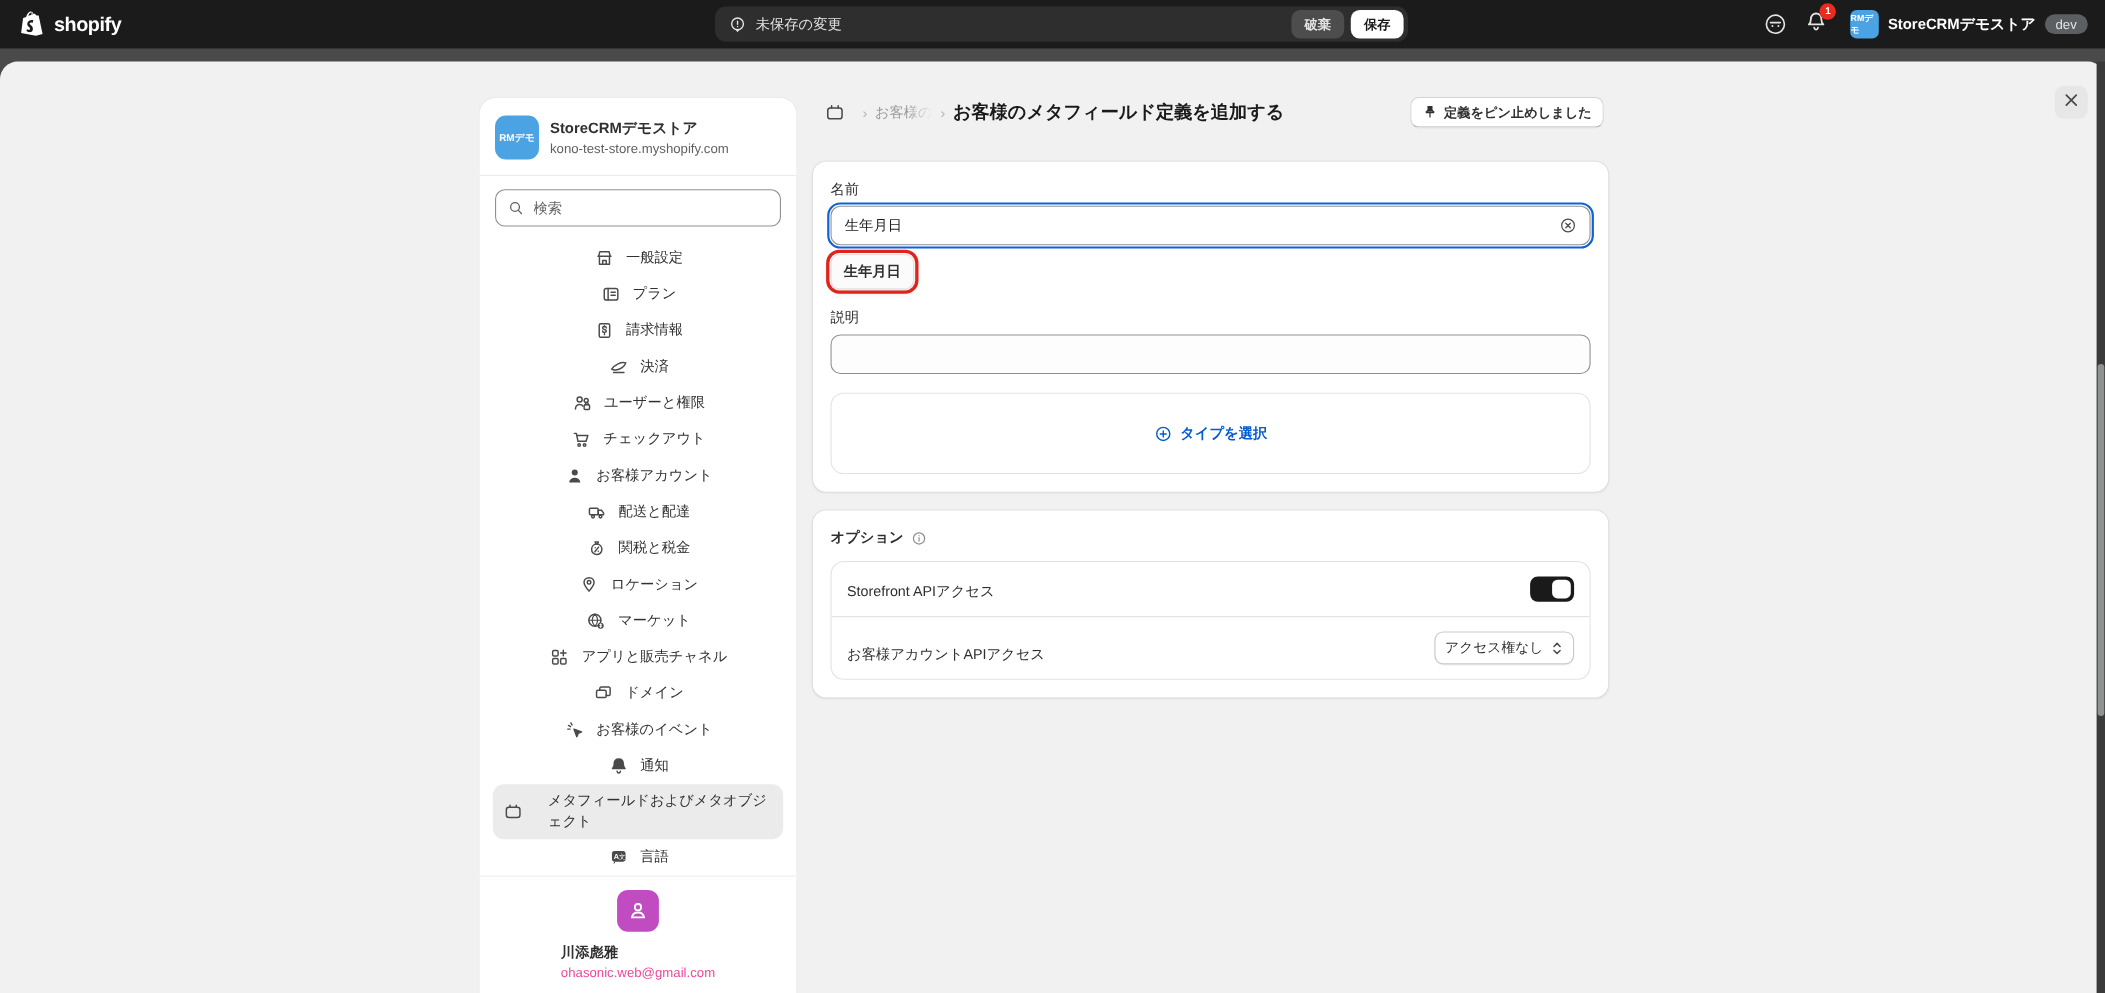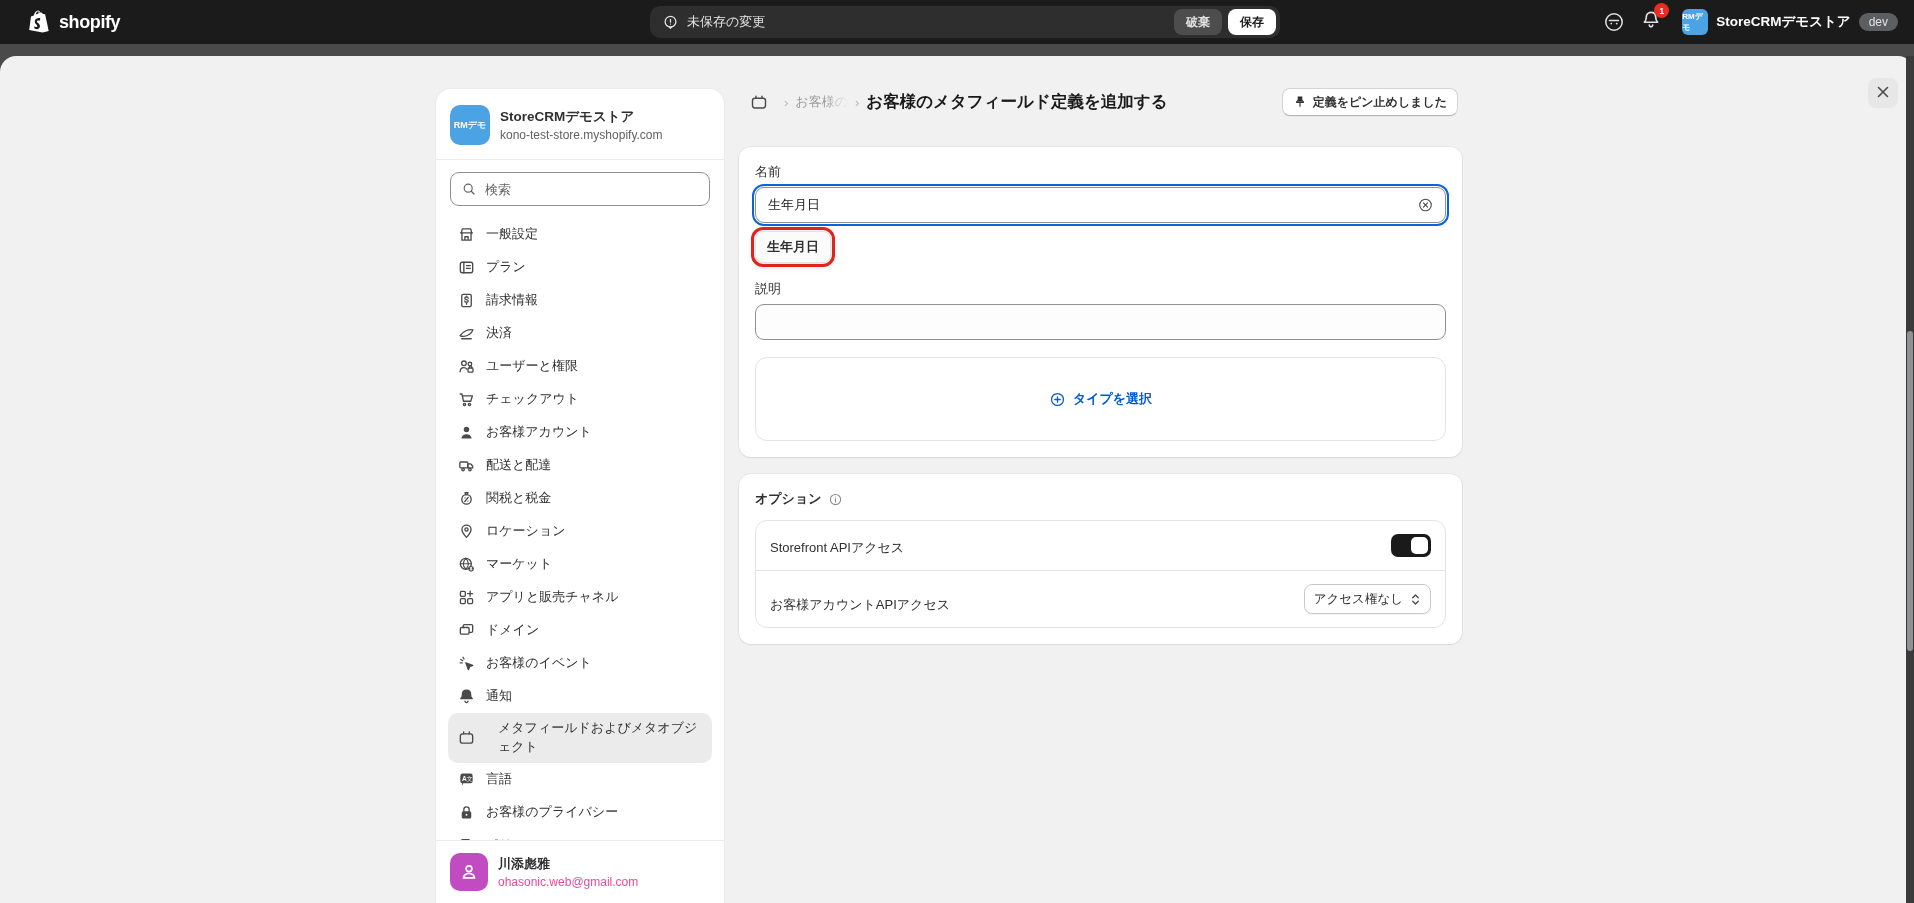--- a/index.html
+++ b/index.html
@@ -2,21 +2,21 @@
 <html><head>
 <meta charset="utf-8">
 <style>
   * { margin:0; padding:0; box-sizing:border-box; }
   html,body { width:1914px; height:903px; overflow:hidden; background:#4a4a4a;
     font-family:"Liberation Sans", sans-serif; }
 
   
   .topbar { position:absolute; left:0; top:0; width:1914px; height:44px; background:#1b1b1b;
     display:flex; align-items:center; z-index:30; }
-  .logo { display:flex; align-items:center; gap:7px; padding-left:28px; cursor:pointer; }
+  .logo { display:flex; align-items:center; gap:7px; padding-left:18px; cursor:pointer; }
   .logo-word { color:#fff; font-weight:bold; font-size:18px; letter-spacing:-0.4px; }
   .unsaved-bar { position:absolute; left:650px; top:6px; width:630px; height:32px; background:#2e2e2e;
     border-radius:10px; display:flex; align-items:center; padding:0 4px 0 12px; }
   .unsaved-msg { color:#e3e3e3; font-size:13px; font-weight:400; margin-left:8px; flex:1; }
   .btn-discard { height:26px; padding:0 12px; background:#4d4d4d; color:#e3e3e3; border:none;
     border-radius:8px; font-size:12px; font-weight:600; cursor:pointer; margin-right:6px; font-family:inherit; }
   .btn-save { height:26px; padding:0 12px; background:#fff; color:#1a1a1a; border:none;
     border-radius:8px; font-size:12px; font-weight:600; cursor:pointer; font-family:inherit; }
   .topbar-right { position:absolute; right:10px; top:0; height:44px; display:flex; align-items:center; gap:14px; }
   .bell-wrap { position:relative; cursor:pointer; }
@@ -51,28 +51,28 @@
   .side-store-domain { font-size:12px; color:#616161; margin-top:2px; }
   .side-divider { height:1px; background:#ebebeb; }
   .search-wrap { padding:12px 14px 8px 14px; }
   .search-box { display:flex; align-items:center; gap:8px; height:34px; border:1px solid #919191;
     border-radius:9px; padding:0 10px; background:#fff; }
   .search-box input { border:none; outline:none; flex:1; font-size:13px; color:#303030;
     font-family:inherit; background:transparent; }
   .search-box input::placeholder { color:#616161; }
   .nav { padding:4px 12px; flex:1; overflow:hidden; }
   .nav-item { display:flex; align-items:center; gap:10px; padding:6px 8px; border-radius:10px;
-    cursor:pointer; min-height:33px; }
+    cursor:pointer; min-height:33px;justify-content:center; }
   .nav-item.selected { background:#ebebeb;gap:22px; }
   .nav-ic { width:20px; height:20px; flex:none; display:flex; align-items:center; justify-content:center; }
   .nav-ic svg { width:19px; height:19px; stroke:#4a4a4a; fill:none; stroke-width:1.4;
     stroke-linecap:round; stroke-linejoin:round; }
   .nav-label { font-size:13px; color:#303030; line-height:1.45; }
   .side-footer { border-top:1px solid #ebebeb; padding:12px 14px; display:flex; align-items:center;
-    gap:10px; cursor:pointer; }
+    gap:10px; cursor:pointer;flex-direction:column; }
   .user-avatar { width:38px; height:38px; border-radius:10px; background:#c14cc1; display:flex;
     align-items:center; justify-content:center; flex:none; }
   .user-name { font-size:13px; font-weight:700; color:#303030; }
   .user-email { font-size:12px; color:#ec4899; margin-top:2px; }
 
   
   .main { position:absolute; left:739px; top:32px; width:723px; }
   .main-header { display:flex; align-items:center; height:28px; padding:0 4px 0 10px; }
   .crumb-ic { display:flex; margin-right:8px; }
   .crumb-ic svg { width:20px; height:20px; stroke:#4a4a4a; fill:none; stroke-width:1.4;
@@ -95,21 +95,21 @@
   .text-input { width:100%; height:36px; border:1px solid #919191; border-radius:9px; padding:0 34px 0 12px;
     font-size:13px; color:#1a1a1a; font-family:inherit; background:#fdfdfd; }
   .text-input.focused { outline:2px solid #0b63d8; outline-offset:1px; background:#fff; }
   .clear-btn { position:absolute; right:10px; top:50%; transform:translateY(-50%); border:none;
     background:transparent; cursor:pointer; display:flex; padding:2px; }
   .suggestion-row { margin-top:8px; }
   .suggestion-chip { display:inline-block; background:#fbfbfb; border:1px solid #e3e3e3; border-radius:8px;
     padding:6px 11px; font-size:13px; font-weight:700; color:#303030; cursor:pointer;
     box-shadow:0 3px 8px rgba(0,0,0,.12); outline:3px solid #e0231b; outline-offset:1px; }
   .desc-label { margin-top:17px; }
-  .type-box { margin-top:17px; border:1px solid #e3e3e3; border-radius:12px; height:84px;
+  .type-box { margin-top:17px; border:1px solid #e3e3e3; border-radius:12px; height:74px;
     display:flex; align-items:center; justify-content:center; }
   .type-btn { display:flex; align-items:center; gap:7px; border:none; background:transparent;
     color:#005bd3; font-size:13px; font-weight:650; cursor:pointer; font-family:inherit; }
 
   .card-options { margin-top:17px; }
   .options-head { display:flex; align-items:center; gap:6px; margin-bottom:12px; }
   .options-title { font-size:13px; font-weight:700; color:#303030; }
   .options-box { border:1px solid #e3e3e3; border-radius:12px; }
   .option-row { display:flex; align-items:flex-end; justify-content:space-between; padding:13px 14px; }
   .option-row + .option-row { border-top:1px solid #e3e3e3; }

